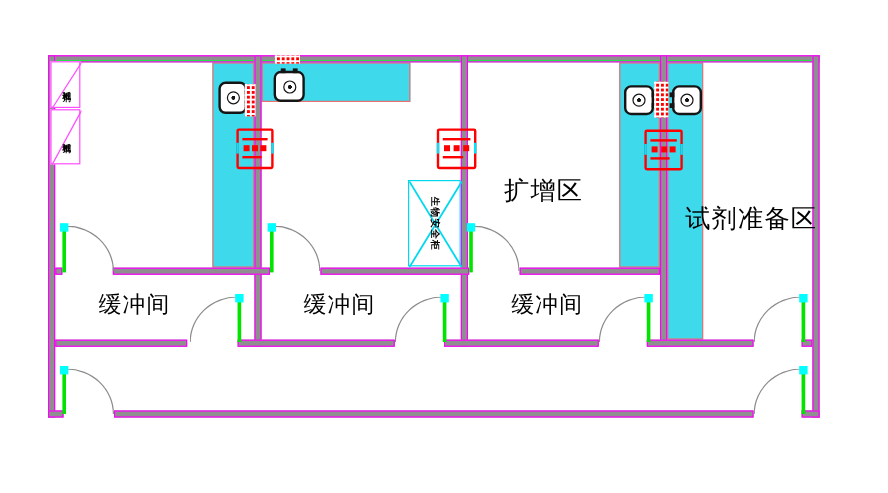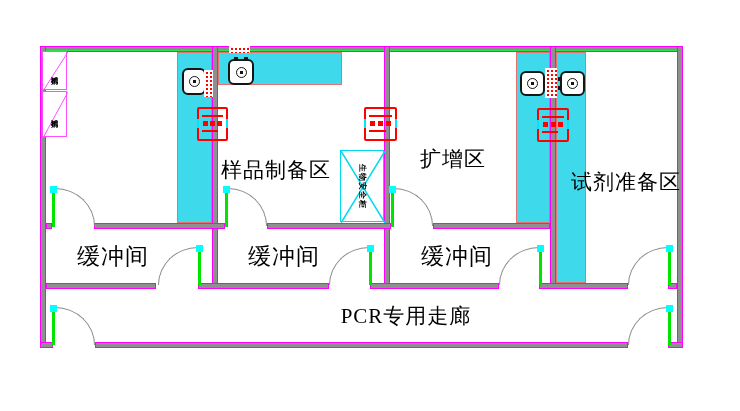--- a/index.html
+++ b/index.html
@@ -3,21 +3,21 @@
 <meta charset="utf-8">
 <style>
   html,body{margin:0;padding:0;background:#ffffff;}
   #plan{position:relative;width:740px;height:411px;background:#ffffff;overflow:hidden;
         font-family:"Liberation Serif",serif;}
   .wall{position:absolute;background:#8f8f8f;border:1px solid #ff00ff;box-sizing:border-box;}
   .accent{position:absolute;background:#2ce04a;height:1px;}
   .bench{position:absolute;background:#3fd9ec;border:1px solid #e87070;box-sizing:border-box;}
   .room-label{position:absolute;color:#000;white-space:nowrap;text-align:center;
               font-size:21px;letter-spacing:1px;}
-  .buffer-label{font-size:23px;}
+  .buffer-label{font-size:19px;}
   
   .leaf{position:absolute;width:3px;background:#00e400;}
   .hinge{position:absolute;width:7px;height:7px;background:#00ffff;}
   .arc{position:absolute;box-sizing:border-box;}
   .arc.tr{border-top:1.5px solid #8a8a8a;border-right:1.5px solid #8a8a8a;
           border-top-right-radius:100% 100%;}
   .arc.tl{border-top:1.5px solid #8a8a8a;border-left:1.5px solid #8a8a8a;
           border-top-left-radius:100% 100%;}
   
   .twin{position:absolute;border:2px solid #ff0000;border-radius:2px;box-sizing:border-box;}
@@ -187,21 +187,19 @@
   <div class="hinge" style="left:666px;top:245px;"></div>
 
   <div class="arc tr" style="left:55px;top:307px;width:40px;height:38px;"></div>
   <div class="leaf" style="left:52px;top:307px;height:38px;"></div>
   <div class="hinge" style="left:50px;top:305px;"></div>
 
   <div class="arc tl" style="left:628px;top:307px;width:40px;height:38px;"></div>
   <div class="leaf" style="left:668px;top:307px;height:38px;"></div>
   <div class="hinge" style="left:666px;top:305px;"></div>
 
-  <div class="room-label" style="left:218px;top:156px;width:116px;">样品制备区</div>
   <div class="room-label" style="left:417px;top:145px;width:72px;">扩增区</div>
   <div class="room-label" style="left:568px;top:168px;width:116px;">试剂准备区</div>
   <div class="room-label buffer-label" style="left:77px;top:241px;width:70px;">缓冲间</div>
   <div class="room-label buffer-label" style="left:248px;top:241px;width:70px;">缓冲间</div>
   <div class="room-label buffer-label" style="left:421px;top:241px;width:70px;">缓冲间</div>
-  <div class="room-label" style="left:340px;top:302px;width:132px;">PCR专用走廊</div>
 
 </div>
 
 </body></html>

